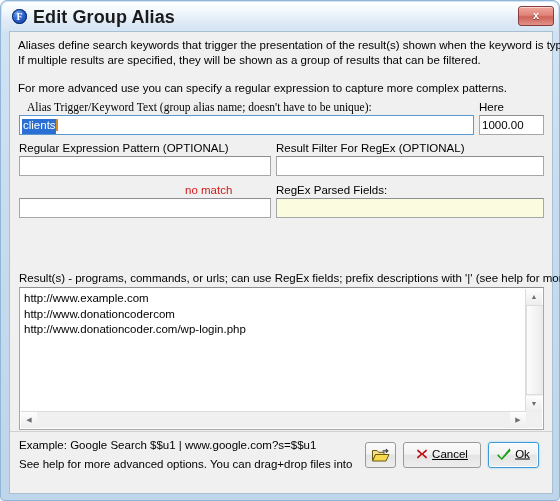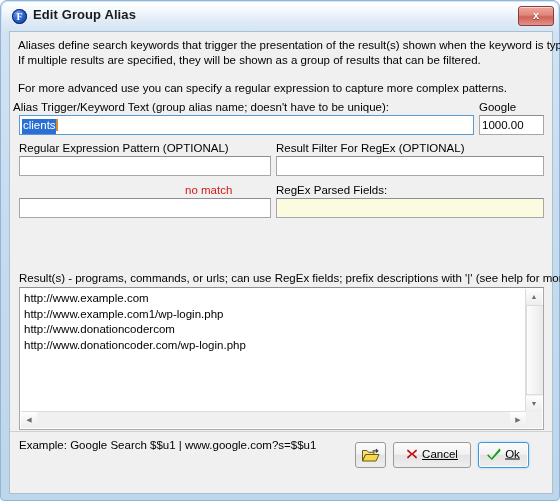--- a/index.html
+++ b/index.html
@@ -53,21 +53,21 @@
     color: #ffffff;
     font-size: 10px;
     font-weight: bold;
     line-height: 15px;
     text-align: center;
     font-family: "Liberation Serif", serif;
   }
   .title-text {
     position: absolute;
     left: 32px; top: 6px;
-    font-size: 13px;
+    font-size: 18px;
     color: #1b1b1b;
     font-weight: bold;
     letter-spacing: 0.1px;
     white-space: nowrap;
   }
   .close-btn {
     position: absolute;
     right: 7px; top: 5px;
     width: 34px; height: 18px;
     border-radius: 3px;
@@ -253,20 +253,21 @@
   .btn {
     position: absolute;
     box-sizing: border-box;
     background: linear-gradient(to bottom, #fbfbfb 0%, #f2f2f2 46%, #e4e4e4 52%, #eeeeee 100%);
     border: 1px solid #9a9a9a;
     border-radius: 3px;
     font-size: 11.5px;
     color: #000000;
     cursor: pointer;
     text-align: center;
+    margin-left: 10px;
   }
   .btn-default {
     border: 1px solid #3c9bd6;
     box-shadow: 0 0 0 1px #ffffff inset, 0 0 2px #8fc7ea;
   }
   .btn-inner {
     position: absolute;
     left: 0; right: 0; top: 50%;
     transform: translateY(-50%);
     white-space: nowrap;
@@ -299,64 +300,64 @@
 
   <div class="client">
 
     <div class="desc-panel">
       <div class="desc-line">Aliases define search keywords that trigger the presentation of the result(s) shown when the keyword is typed.</div>
       <div class="desc-line">If multiple results are specified, they will be shown as a group of results that can be filtered.</div>
       <div class="desc-gap"></div>
       <div class="desc-line">For more advanced use you can specify a regular expression to capture more complex patterns.</div>
     </div>
 
-    <div class="lbl" style="left:3px; top:69px;">Alias Trigger/Keyword Text (group alias name; doesn't have to be unique):</div>
+    <div class="lbl" style="left:17px; top:69px;font-family:Liberation Serif, serif;">Alias Trigger/Keyword Text (group alias name; doesn't have to be unique):</div>
     <div class="tinput focused" style="left:9px; top:83px; width:455px; height:20px;"></div>
     <div class="inputval" style="left:12px; top:84px;"><span class="sel-text">clients</span><span class="caret"></span></div>
 
-    <div class="lbl" style="left:469px; top:69px;">Google</div>
+    <div class="lbl" style="left:469px; top:69px;">Here</div>
     <div class="tinput" style="left:469px; top:83px; width:65px; height:20px;"></div>
     <div class="inputval" style="left:472px; top:84px;">1000.00</div>
 
     <div class="lbl" style="left:9px; top:110px;">Regular Expression Pattern (OPTIONAL)</div>
     <div class="tinput" style="left:9px; top:124px; width:252px; height:20px;"></div>
 
     <div class="lbl" style="left:266px; top:110px;text-align:center;">Result Filter For RegEx (OPTIONAL)</div>
     <div class="tinput" style="left:266px; top:124px; width:268px; height:20px;"></div>
 
     <div class="lbl-red" style="left:175px; top:152px;">no match</div>
     <div class="tinput" style="left:9px; top:166px; width:252px; height:20px;"></div>
 
     <div class="lbl" style="left:266px; top:152px;">RegEx Parsed Fields:</div>
     <div class="tinput yellow" style="left:266px; top:166px; width:268px; height:20px;"></div>
 
     <div class="lbl" style="left:9px; top:240px;">Result(s) - programs, commands, or urls; can use RegEx fields; prefix descriptions with '|' (see help for more info)</div>
     <div class="memo" style="left:9px; top:255px; width:525px; height:143px;">
       <div class="memo-lines">
           <div>http://www.example.com</div>
-          <div>http://www.example.com1/wp-login.php</div>
           <div>http://www.donationcodercom</div>
           <div>http://www.donationcoder.com/wp-login.php</div>
         </div>
 
       <div class="sb-v">
         <div class="sb-btn" style="left:0; top:0;">▲</div>
         <div class="sb-thumb" style="left:0; top:16px; width:16px; height:88px;"></div>
         <div class="sb-btn" style="left:0; bottom:0;">▼</div>
       </div>
 
       <div class="sb-h">
         <div class="sb-btn h" style="left:0; top:0;">◀</div>
         <div class="sb-btn h" style="right:0; top:0;">▶</div>
       </div>
       <div class="sb-corner"></div>
     </div>
 
     <div class="bottombar">
       <div class="example-line"><b>Example</b><span>: Google Search $$u1 | www.google.com?s=$$u1</span></div>
+      <div class="help-line1">See help for more advanced options.  You can drag+drop files into</div>
 
       <div class="btn" style="left:345px; top:10px; width:31px; height:26px;">
         <div class="btn-inner">
           <svg width="20" height="17" viewBox="0 0 20 17" style="vertical-align:-4px;">
             <path d="M1.5 14.5 L1.5 4 L6 4 L7.6 5.8 L13 5.8 L13 8 L4.6 8 L1.5 14.5 Z" fill="#f5e08a" stroke="#6b5a10" stroke-width="1" stroke-linejoin="round"></path>
             <path d="M4.6 8 L18 8 L15 14.5 L1.5 14.5 Z" fill="#f7d94e" stroke="#6b5a10" stroke-width="1" stroke-linejoin="round"></path>
             <path d="M12 4.4 L16.6 4.4 M15.2 2.9 L16.9 4.4 L15.2 5.9" fill="none" stroke="#3a3a3a" stroke-width="1.1" stroke-linecap="round" stroke-linejoin="round"></path>
           </svg>
         </div>
       </div>

